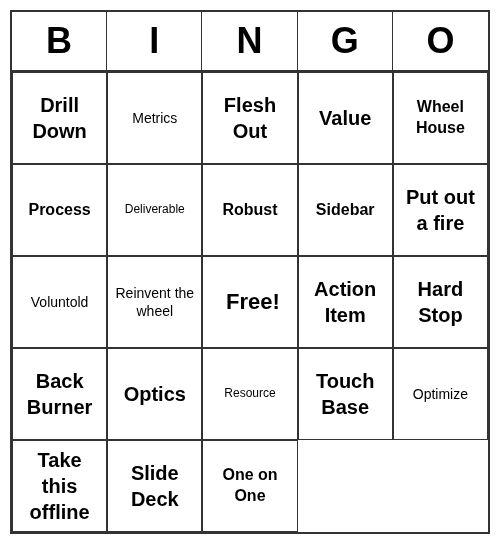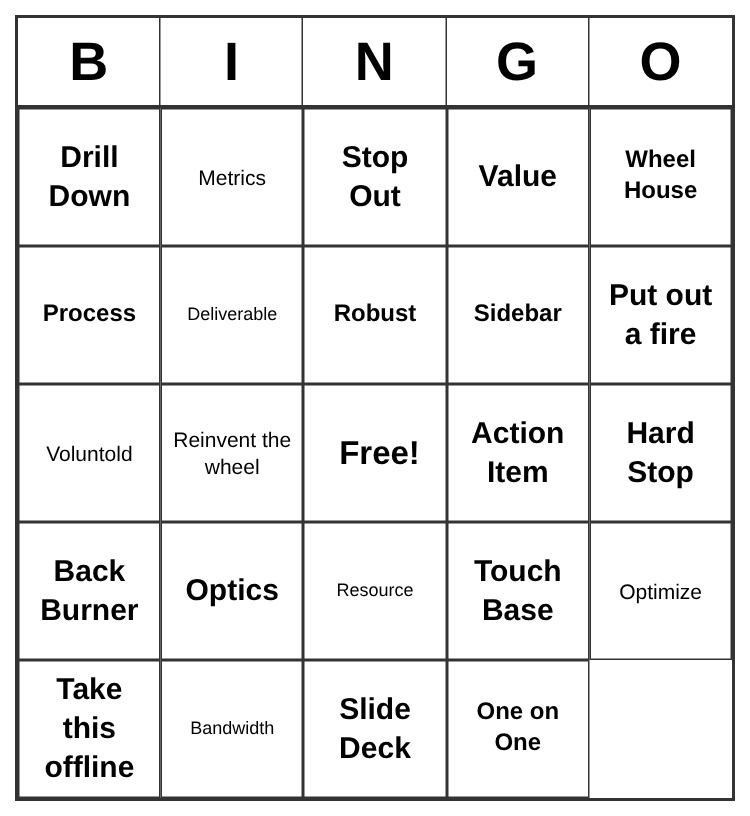--- a/index.html
+++ b/index.html
@@ -71,36 +71,35 @@
   <div class="bingo-header">
   <div class="bingo-header-cell">B</div>
       <div class="bingo-header-cell">I</div>
       <div class="bingo-header-cell">N</div>
       <div class="bingo-header-cell">G</div>
       <div class="bingo-header-cell">O</div>
     </div>
   <div class="bingo-grid">
   <div class="bingo-cell large-text">Drill Down</div>
       <div class="bingo-cell">Metrics</div>
-      <div class="bingo-cell large-text">Stop Out</div>
+      <div class="bingo-cell large-text">Flesh Out</div>
       <div class="bingo-cell large-text">Value</div>
       <div class="bingo-cell medium-text">Wheel House</div>
       <div class="bingo-cell medium-text">Process</div>
       <div class="bingo-cell small-text">Deliverable</div>
       <div class="bingo-cell medium-text">Robust</div>
       <div class="bingo-cell medium-text">Sidebar</div>
       <div class="bingo-cell large-text">Put out a fire</div>
       <div class="bingo-cell">Voluntold</div>
       <div class="bingo-cell">Reinvent the wheel</div>
       <div class="bingo-cell free">Free!</div>
       <div class="bingo-cell large-text">Action Item</div>
       <div class="bingo-cell large-text">Hard Stop</div>
       <div class="bingo-cell large-text">Back Burner</div>
       <div class="bingo-cell large-text">Optics</div>
       <div class="bingo-cell small-text">Resource</div>
       <div class="bingo-cell large-text">Touch Base</div>
       <div class="bingo-cell">Optimize</div>
       <div class="bingo-cell large-text">Take this offline</div>
-      <div class="bingo-cell small-text">Bandwidth</div>
       <div class="bingo-cell large-text">Slide Deck</div>
       <div class="bingo-cell medium-text">One on One</div>
     </div>
 </div>
 
 </body></html>

